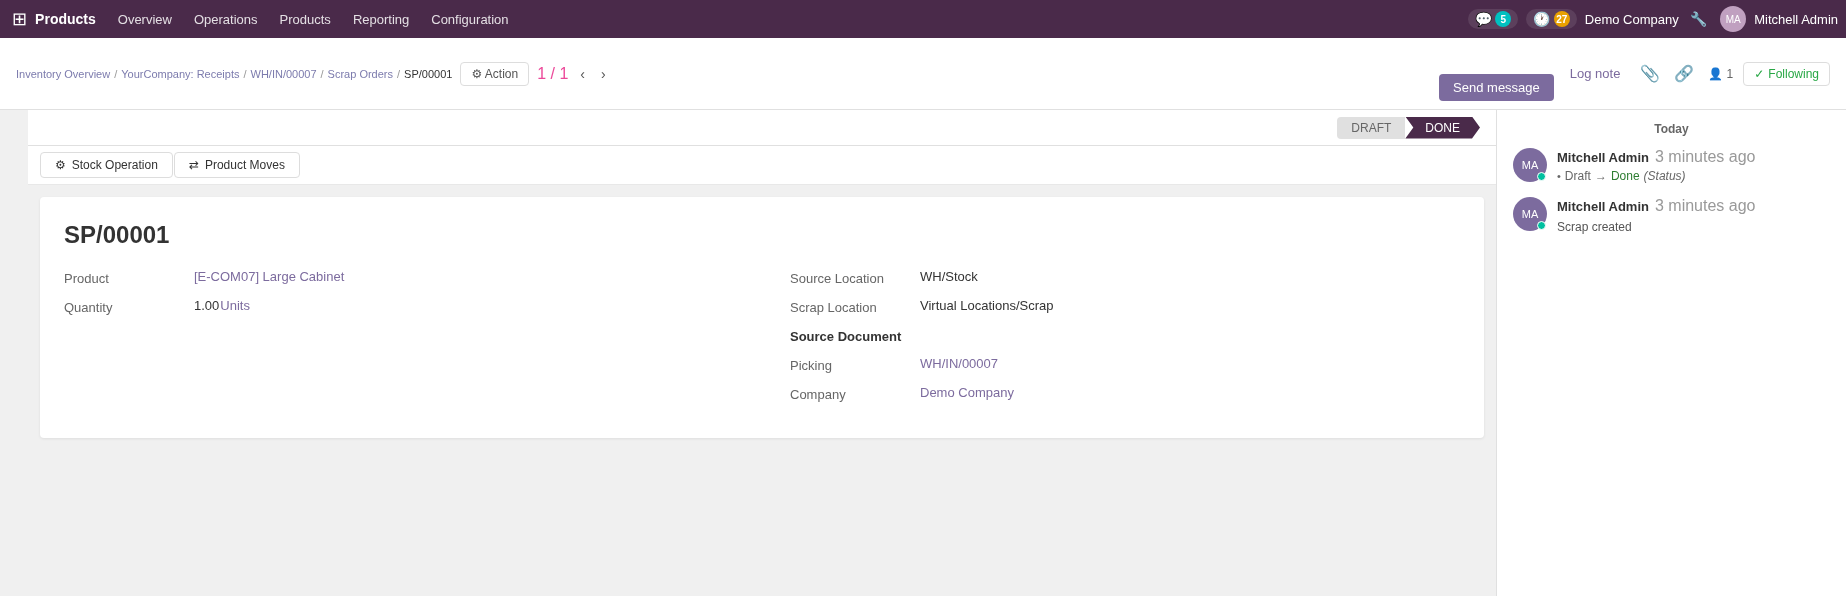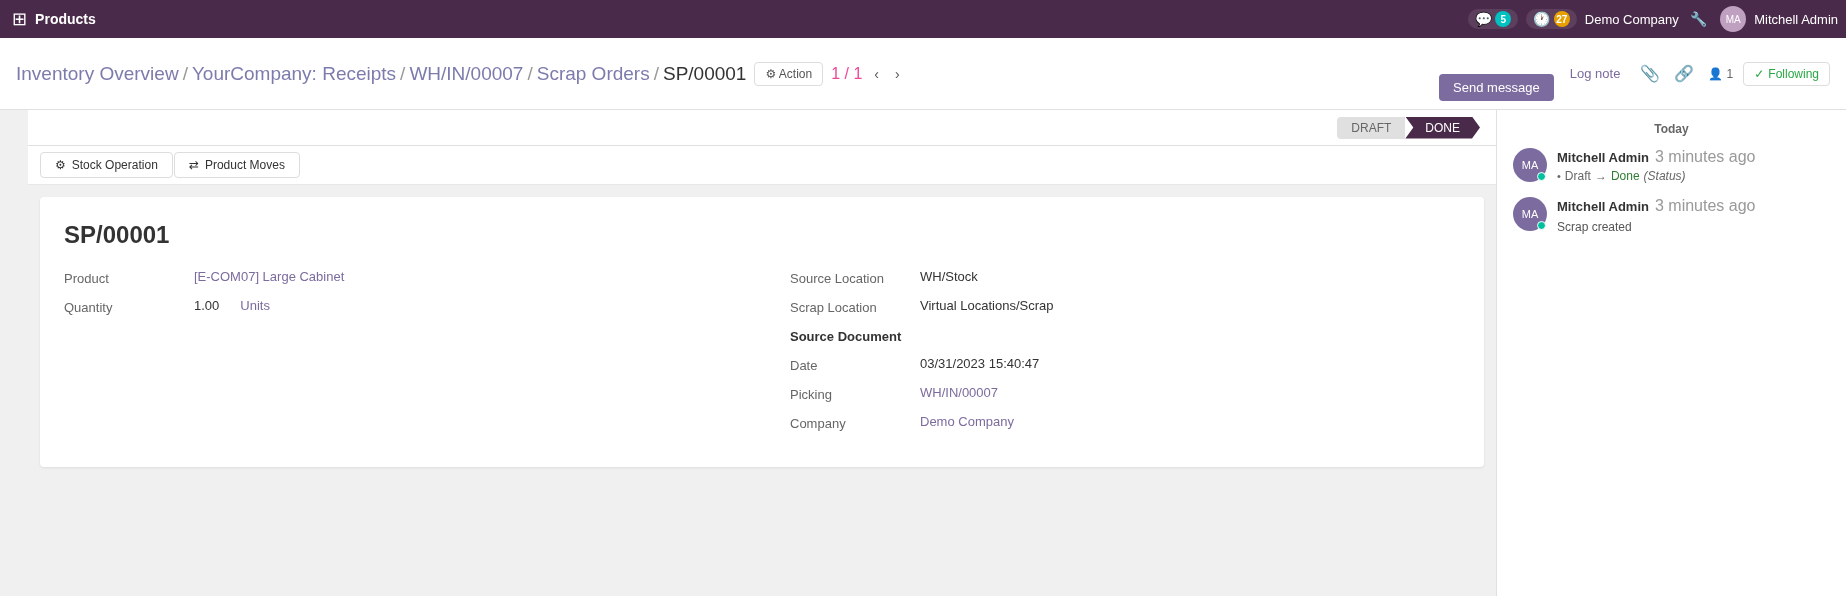--- a/index.html
+++ b/index.html
@@ -41,21 +41,21 @@
 
     
     .breadcrumb-bar {
       background: white;
       padding: 8px 16px;
       display: flex;
       align-items: center;
       justify-content: space-between;
       border-bottom: 1px solid #e0e0e0;
     }
-    .breadcrumb { display: flex; gap: 4px; font-size: 19px; }
+    .breadcrumb { display: flex; gap: 4px; font-size: 11px; }
     .breadcrumb-link { color: #7c7bad; cursor: pointer; }
     .breadcrumb-sep { color: #999; }
     .breadcrumb-current { color: #333; }
     .action-btn {
       background: none; border: 1px solid #ddd; border-radius: 4px; padding: 4px 10px;
       font-size: 12px; cursor: pointer; color: #555; display: flex; align-items: center; gap: 4px;
     }
     .nav-counter { color: #ec4899; font-size: 16px; }
     .nav-arrow { background: none; border: none; cursor: pointer; color: #555; font-size: 14px; padding: 2px 4px; }
     .send-msg-btn {
@@ -165,20 +165,27 @@
     .change-arrow { color: #666; }
     .change-to { color: #2e7d32; font-weight: 500; }
     .change-field { color: #666; font-style: italic; text-align: center; }
   </style>
 </head>
 <body>
 
 <div class="top-nav">
   <span class="nav-apps-icon">⊞</span>
   <span class="nav-brand">Products</span>
+  <div class="nav-menu-items">
+    <span class="nav-menu-item">Overview</span>
+    <span class="nav-menu-item">Operations</span>
+    <span class="nav-menu-item">Products</span>
+    <span class="nav-menu-item">Reporting</span>
+    <span class="nav-menu-item">Configuration</span>
+  </div>
   <div class="nav-spacer"></div>
   <div class="nav-right">
     <div class="nav-badge">
       <span style="font-size:14px;">💬</span>
       <span class="badge-dot">5</span>
     </div>
     <div class="nav-badge">
       <span style="font-size:14px;">🕐</span>
       <span class="badge-dot orange">27</span>
     </div>
@@ -245,39 +252,35 @@
       <div class="form-fields">
 
         <div class="fields-left">
           <div class="field-row">
             <span class="field-label">Product</span>
             <span class="field-value link">[E-COM07] Large Cabinet</span>
           </div>
           <div class="field-row">
             <span class="field-label">Quantity</span>
             <span class="field-value">1.00</span>
-            <span class="field-value link" style="margin-left:21px;">Units</span>
+            <span class="field-value link" style="margin-left:1px;">Units</span>
           </div>
         </div>
 
         <div class="fields-right">
           <div class="field-row">
             <span class="field-label">Source Location</span>
             <span class="field-value">WH/Stock</span>
           </div>
           <div class="field-row">
             <span class="field-label">Scrap Location</span>
             <span class="field-value">Virtual Locations/Scrap</span>
           </div>
           <div class="field-row">
             <span class="field-label bold">Source Document</span>
-          </div>
-          <div class="field-row">
-            <span class="field-label">Date</span>
-            <span class="field-value">03/31/2023 15:40:47</span>
           </div>
           <div class="field-row">
             <span class="field-label">Picking</span>
             <span class="field-value link">WH/IN/00007</span>
           </div>
           <div class="field-row">
             <span class="field-label">Company</span>
             <span class="field-value link">Demo Company</span>
           </div>
         </div>

